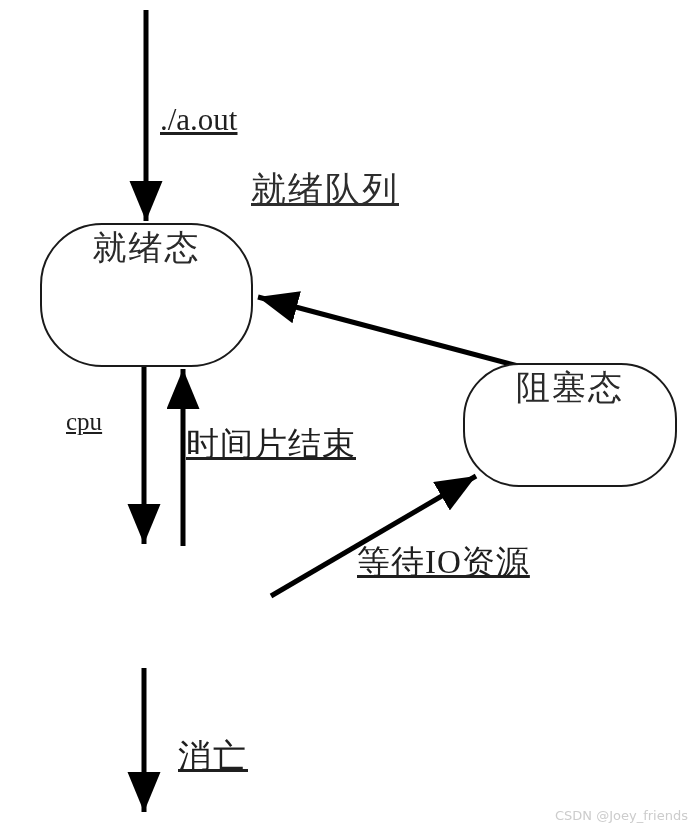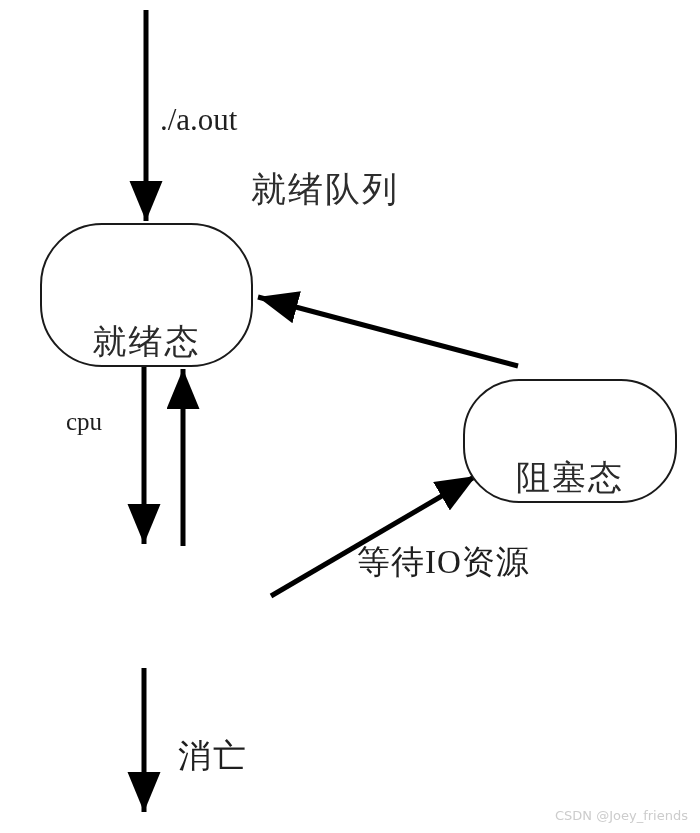--- a/index.html
+++ b/index.html
@@ -22,39 +22,40 @@
     width: 700px;
     height: 833px;
     z-index: 1;
   }
   .node {
     position: absolute;
     z-index: 2;
     background: #ffffff;
     border: 2.5px solid #1a1a1a;
     display: flex;
-    align-items: flex-end;
+    align-items: flex-start;
     justify-content: center;
     box-sizing: border-box;
   }
   #node-ready   { left: 40px;  top: 223px; width: 213px; height: 144px; border-radius: 62px; }
   #node-running { left: 43px;  top: 543px; width: 220px; height: 124px; border-radius: 56px; }
-  #node-blocked { left: 463px; top: 363px; width: 214px; height: 124px; border-radius: 56px; margin-top: 16px; }
+  #node-blocked { left: 463px; top: 363px; width: 214px; height: 124px; border-radius: 56px; }
   .node-label {
     font-size: 34px;
     letter-spacing: 2px;
     color: #2a2a2a;
     white-space: nowrap;
   }
   .edge-label {
     position: absolute;
     z-index: 3;
     white-space: nowrap;
     color: #1f1f1f;
     line-height: 1.1;
+    text-decoration: underline;
   }
   #label-create      { left: 160px; top: 103px; font-size: 31px; }
   #label-ready-queue { left: 251px; top: 171px; font-size: 35px; letter-spacing: 2px; color: #2d2d2d; }
   #label-io-arrive   { left: 340px; top: 281px; font-size: 33px; letter-spacing: 1px; }
   #label-cpu         { left: 66px;  top: 408px; font-size: 25px; }
   #label-timeslice   { left: 186px; top: 426px; font-size: 33px; letter-spacing: 1px; }
   #label-wait-io     { left: 336px; top: 544px; font-size: 33px; letter-spacing: 1px; margin-left: 21px; }
   #label-exit        { left: 178px; top: 738px; font-size: 33px; letter-spacing: 2px; }
   #watermark {
     position: absolute;
@@ -94,20 +95,21 @@
     <span class="node-label">阻塞态</span>
   </div>
 
   <div class="edge-label" id="label-create">./a.out</div>
 
   <div class="edge-label" id="label-ready-queue">就绪队列</div>
 
 
   <div class="edge-label" id="label-cpu">cpu</div>
 
+  <div class="edge-label" id="label-timeslice">时间片结束</div>
 
   <div class="edge-label" id="label-wait-io">等待IO资源</div>
 
   <div class="edge-label" id="label-exit">消亡</div>
 
   <div id="watermark">CSDN @Joey_friends</div>
 
 </div>
 
 </body></html>

